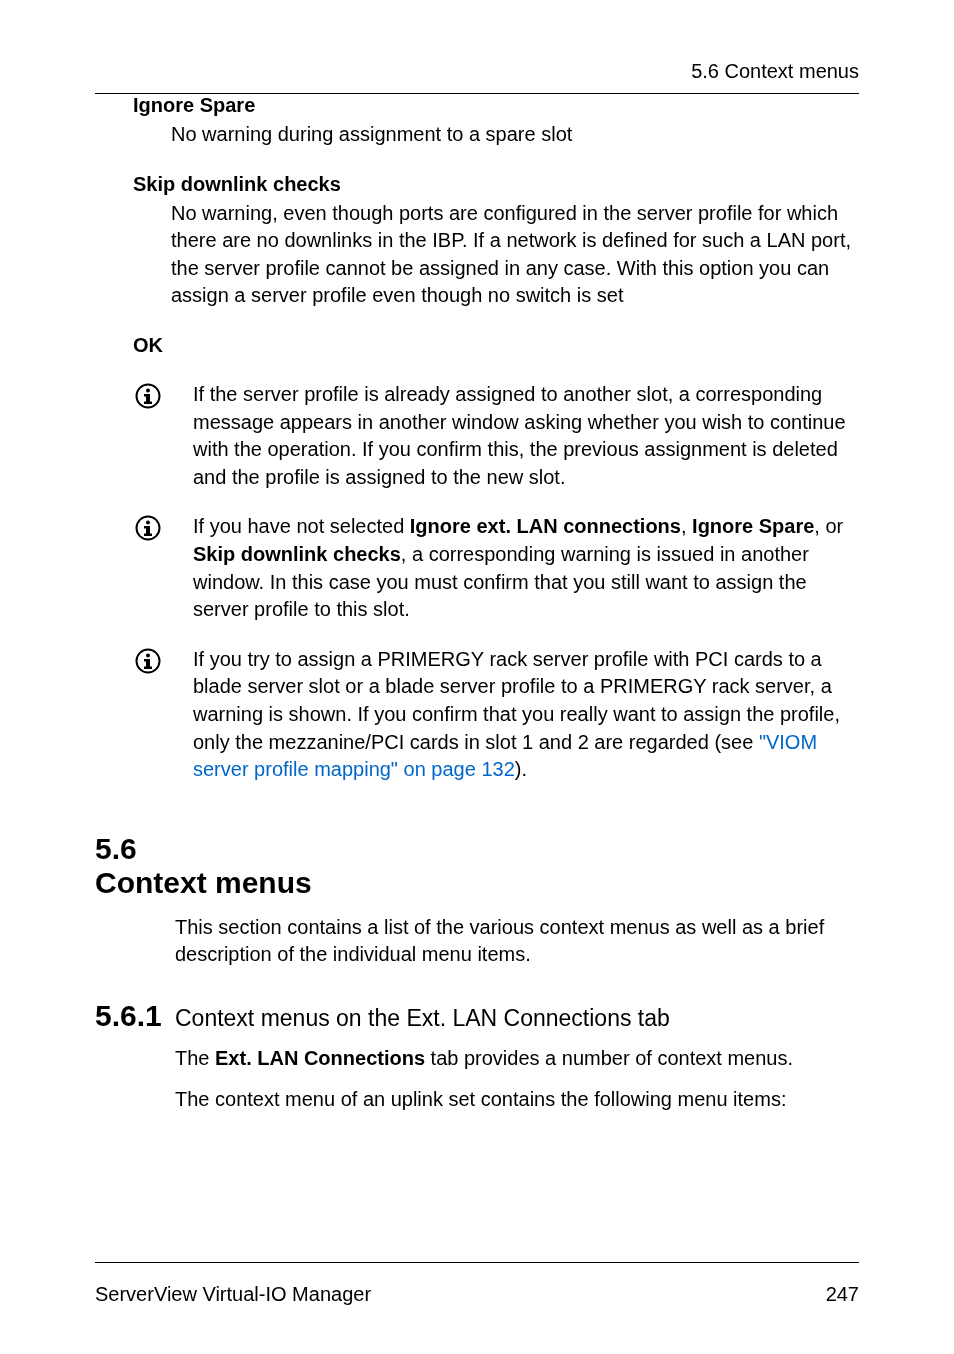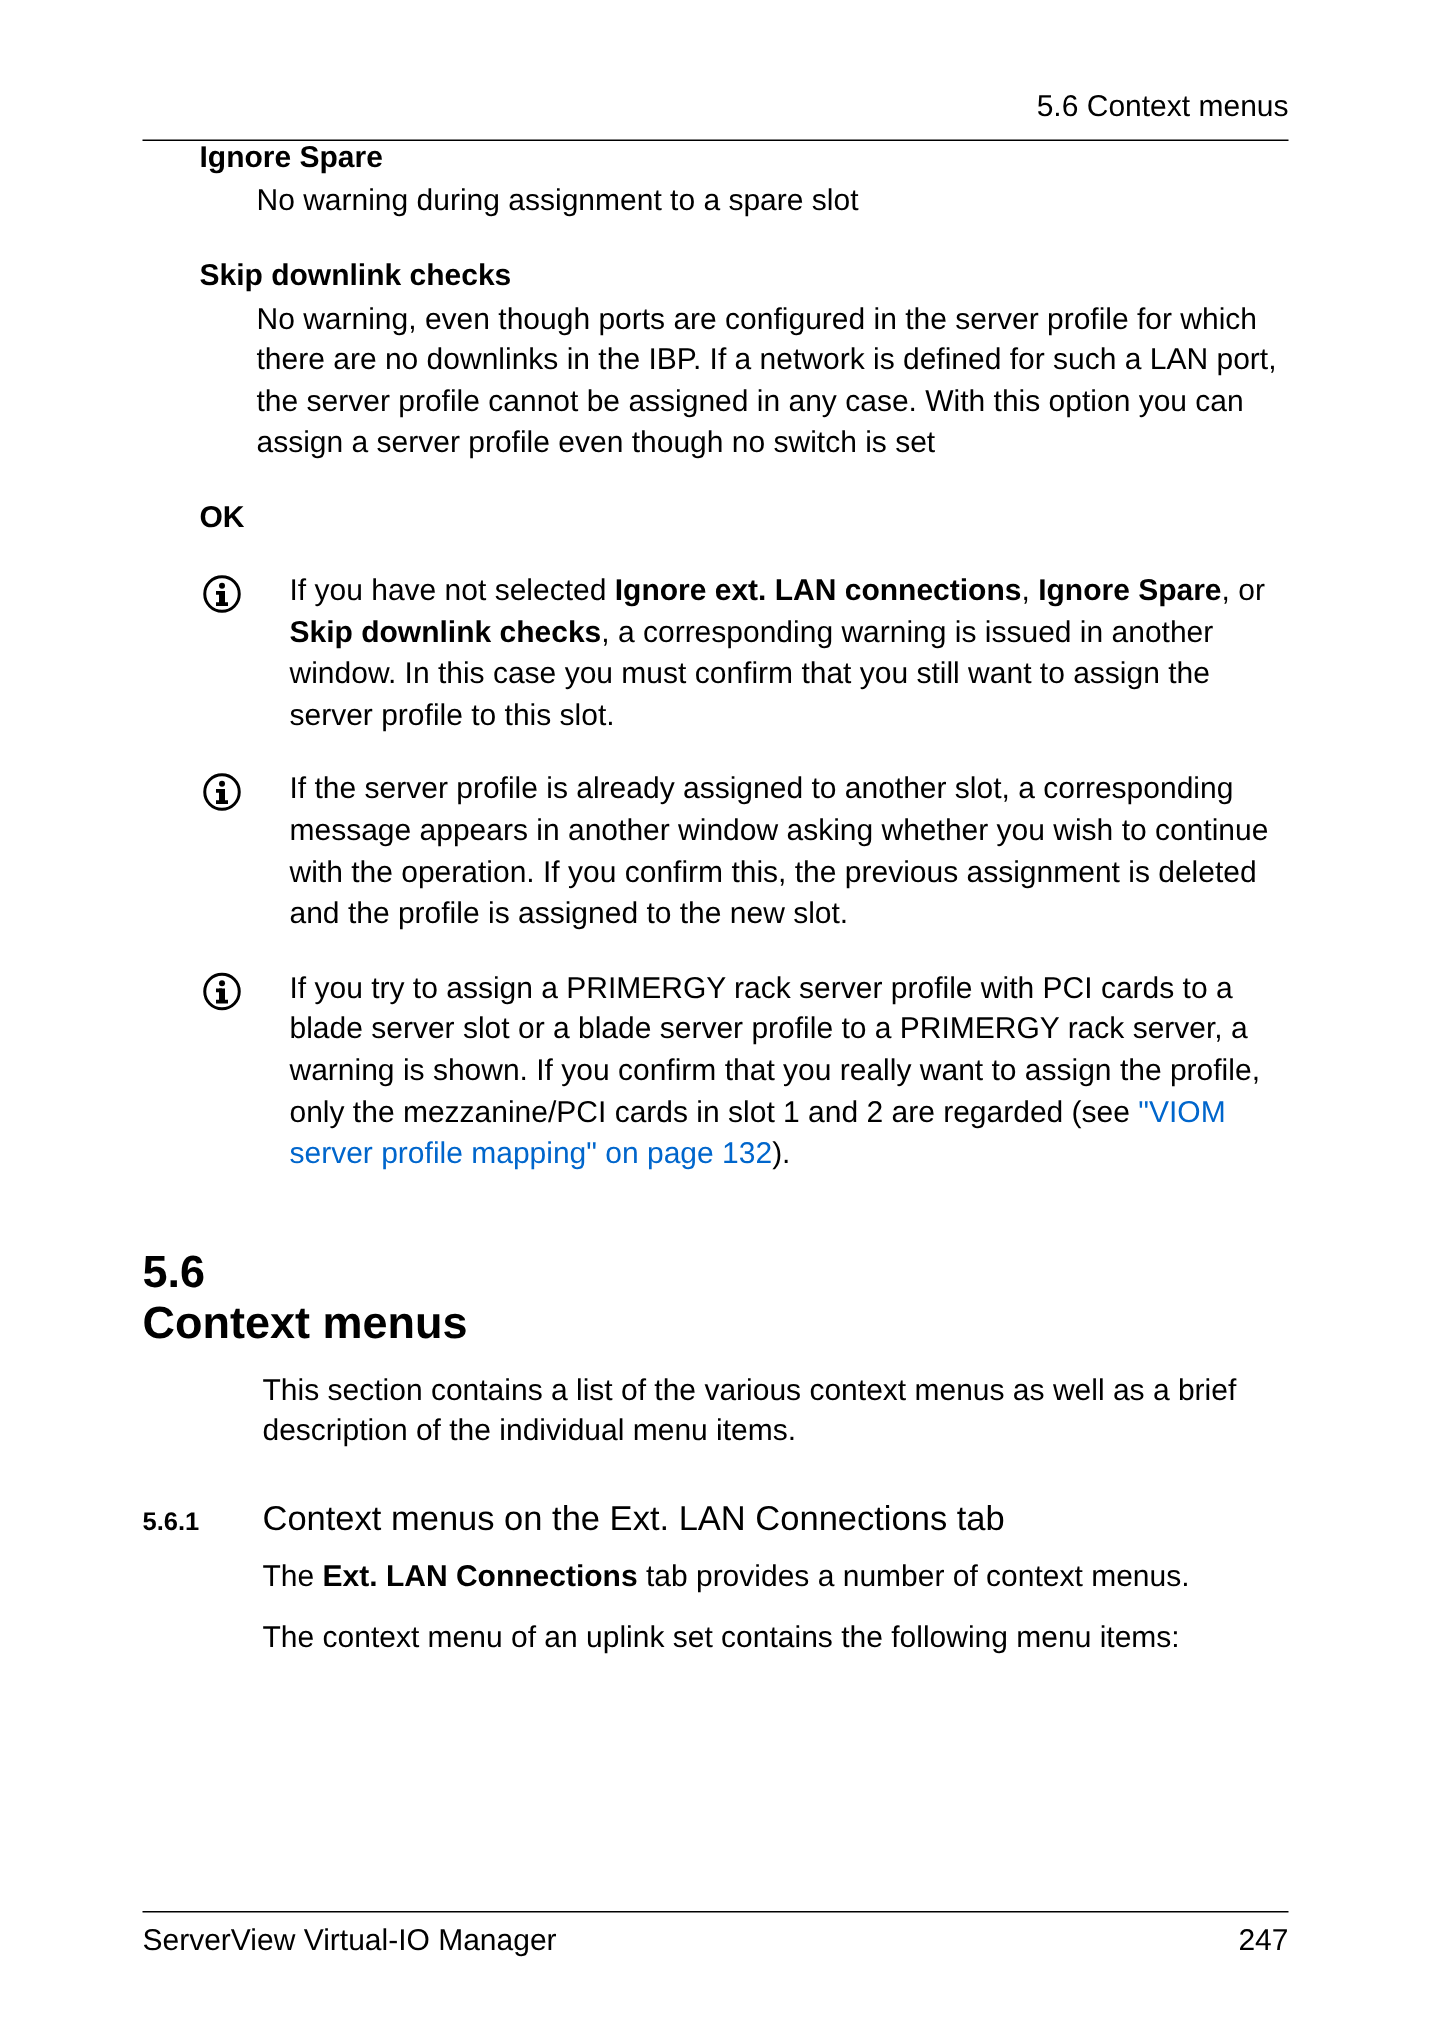--- a/index.html
+++ b/index.html
@@ -83,42 +83,42 @@
       margin-left: 80px;
       margin-bottom: 18px;
     }
     .subsection-heading {
       display: flex;
       align-items: baseline;
       margin-top: 30px;
       margin-bottom: 12px;
     }
     .subsection-number {
-      font-size: 17px;
+      font-size: 30px;
       font-weight: bold;
       width: 80px;
       flex-shrink: 0;
     }
     .subsection-title {
       font-size: 23px;
       font-weight: normal;
     }
     .subsection-body {
       font-size: 20px;
       line-height: 1.38;
       margin-left: 80px;
       margin-bottom: 14px;
     }
     .footer {
       position: absolute;
       bottom: 48px;
       left: 95px;
       right: 95px;
       border-top: 1.5px solid #000;
-      padding-top: 8px;
+      padding-top: 20px;
       display: flex;
       justify-content: space-between;
       font-size: 20px;
     }
     .content-indent {
       margin-left: 38px;
     }
   </style>
 </head>
 <body>
@@ -134,20 +134,31 @@
     <div class="dl-def">No warning during assignment to a spare slot</div>
   </div>
 
   <div class="dl-section">
     <div class="dl-term">Skip downlink checks</div>
     <div class="dl-def">No warning, even though ports are configured in the server profile for which there are no downlinks in the IBP. If a network is defined for such a LAN port, the server profile cannot be assigned in any case. With this option you can assign a server profile even though no switch is set</div>
   </div>
 
   <div class="dl-section">
     <div class="dl-term">OK</div>
+  </div>
+
+  <div class="info-block">
+    <svg class="info-icon" viewBox="0 0 26 26">
+      <circle cx="13" cy="13" r="11.5" fill="none" stroke="#000" stroke-width="2"></circle>
+      <circle cx="13" cy="7.5" r="2" fill="#000"></circle>
+      <rect x="11" y="11" width="4" height="9" fill="#000"></rect>
+      <rect x="9" y="11" width="4" height="2.5" fill="#000"></rect>
+      <rect x="9" y="18.5" width="8" height="2.5" fill="#000"></rect>
+    </svg>
+    <div class="info-text">If the server profile is already assigned to another slot, a corresponding message appears in another window asking whether you wish to continue with the operation. If you confirm this, the previous assignment is deleted and the profile is assigned to the new slot.</div>
   </div>
 
   <div class="info-block">
     <svg class="info-icon" viewBox="0 0 26 26">
       <circle cx="13" cy="13" r="11.5" fill="none" stroke="#000" stroke-width="2"></circle>
       <circle cx="13" cy="7.5" r="2" fill="#000"></circle>
       <rect x="11" y="11" width="4" height="9" fill="#000"></rect>
       <rect x="9" y="11" width="4" height="2.5" fill="#000"></rect>
       <rect x="9" y="18.5" width="8" height="2.5" fill="#000"></rect>
     </svg>
@@ -157,31 +168,20 @@
   </div>
 
   <div class="info-block">
     <svg class="info-icon" viewBox="0 0 26 26">
       <circle cx="13" cy="13" r="11.5" fill="none" stroke="#000" stroke-width="2"></circle>
       <circle cx="13" cy="7.5" r="2" fill="#000"></circle>
       <rect x="11" y="11" width="4" height="9" fill="#000"></rect>
       <rect x="9" y="11" width="4" height="2.5" fill="#000"></rect>
       <rect x="9" y="18.5" width="8" height="2.5" fill="#000"></rect>
     </svg>
-    <div class="info-text">If the server profile is already assigned to another slot, a corresponding message appears in another window asking whether you wish to continue with the operation. If you confirm this, the previous assignment is deleted and the profile is assigned to the new slot.</div>
-  </div>
-
-  <div class="info-block">
-    <svg class="info-icon" viewBox="0 0 26 26">
-      <circle cx="13" cy="13" r="11.5" fill="none" stroke="#000" stroke-width="2"></circle>
-      <circle cx="13" cy="7.5" r="2" fill="#000"></circle>
-      <rect x="11" y="11" width="4" height="9" fill="#000"></rect>
-      <rect x="9" y="11" width="4" height="2.5" fill="#000"></rect>
-      <rect x="9" y="18.5" width="8" height="2.5" fill="#000"></rect>
-    </svg>
     <div class="info-text">
       <span>If you try to assign a PRIMERGY rack server profile with PCI cards to a blade server slot or a blade server profile to a PRIMERGY rack server, a warning is shown. If you confirm that you really want to assign the profile, only the mezzanine/PCI cards in slot 1 and 2 are regarded (see </span><span class="link">"VIOM server profile mapping" on page 132</span><span>).</span>
     </div>
   </div>
 
 </div>
 
 <div class="section-heading">
   <div class="section-number">5.6</div>
   <div class="section-title">Context menus</div>

